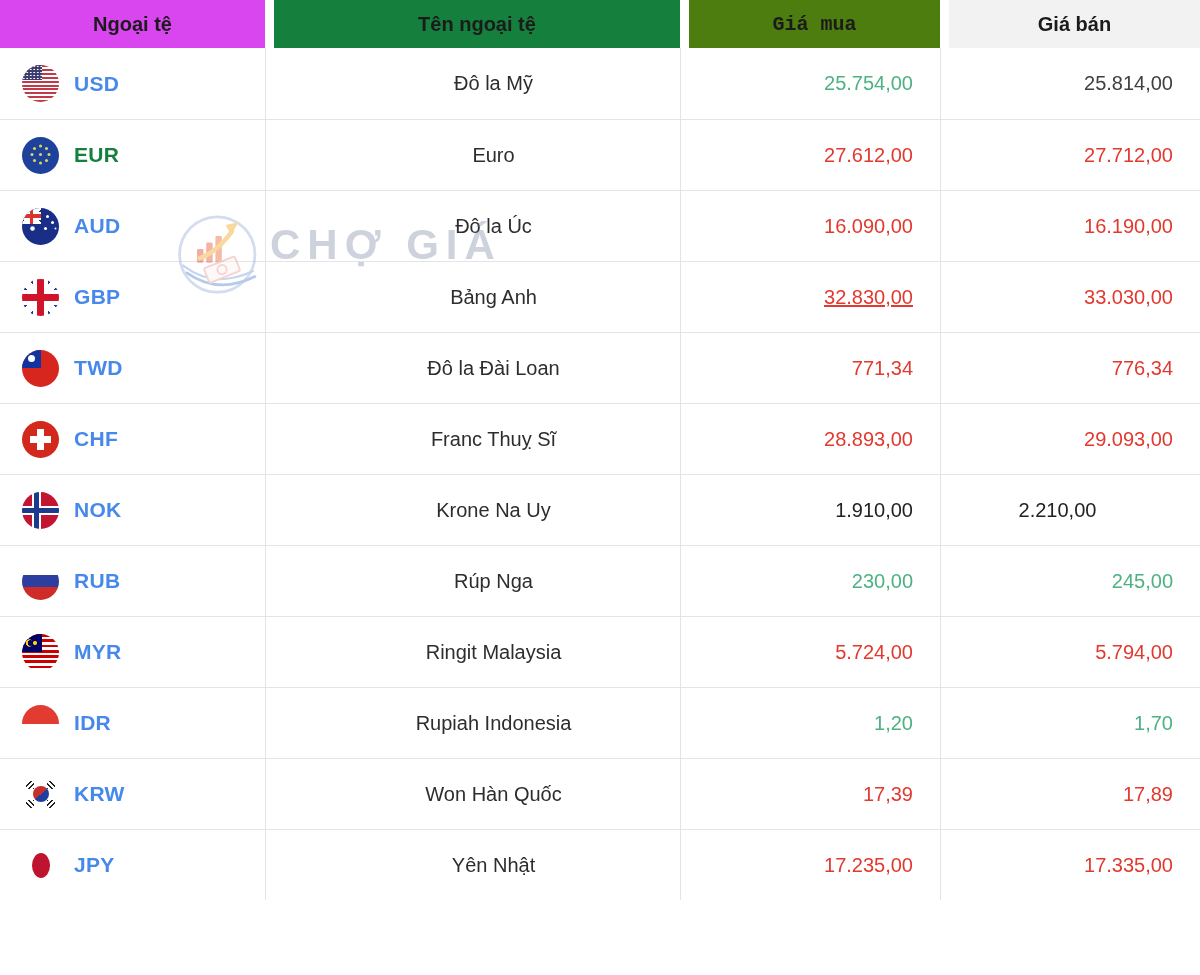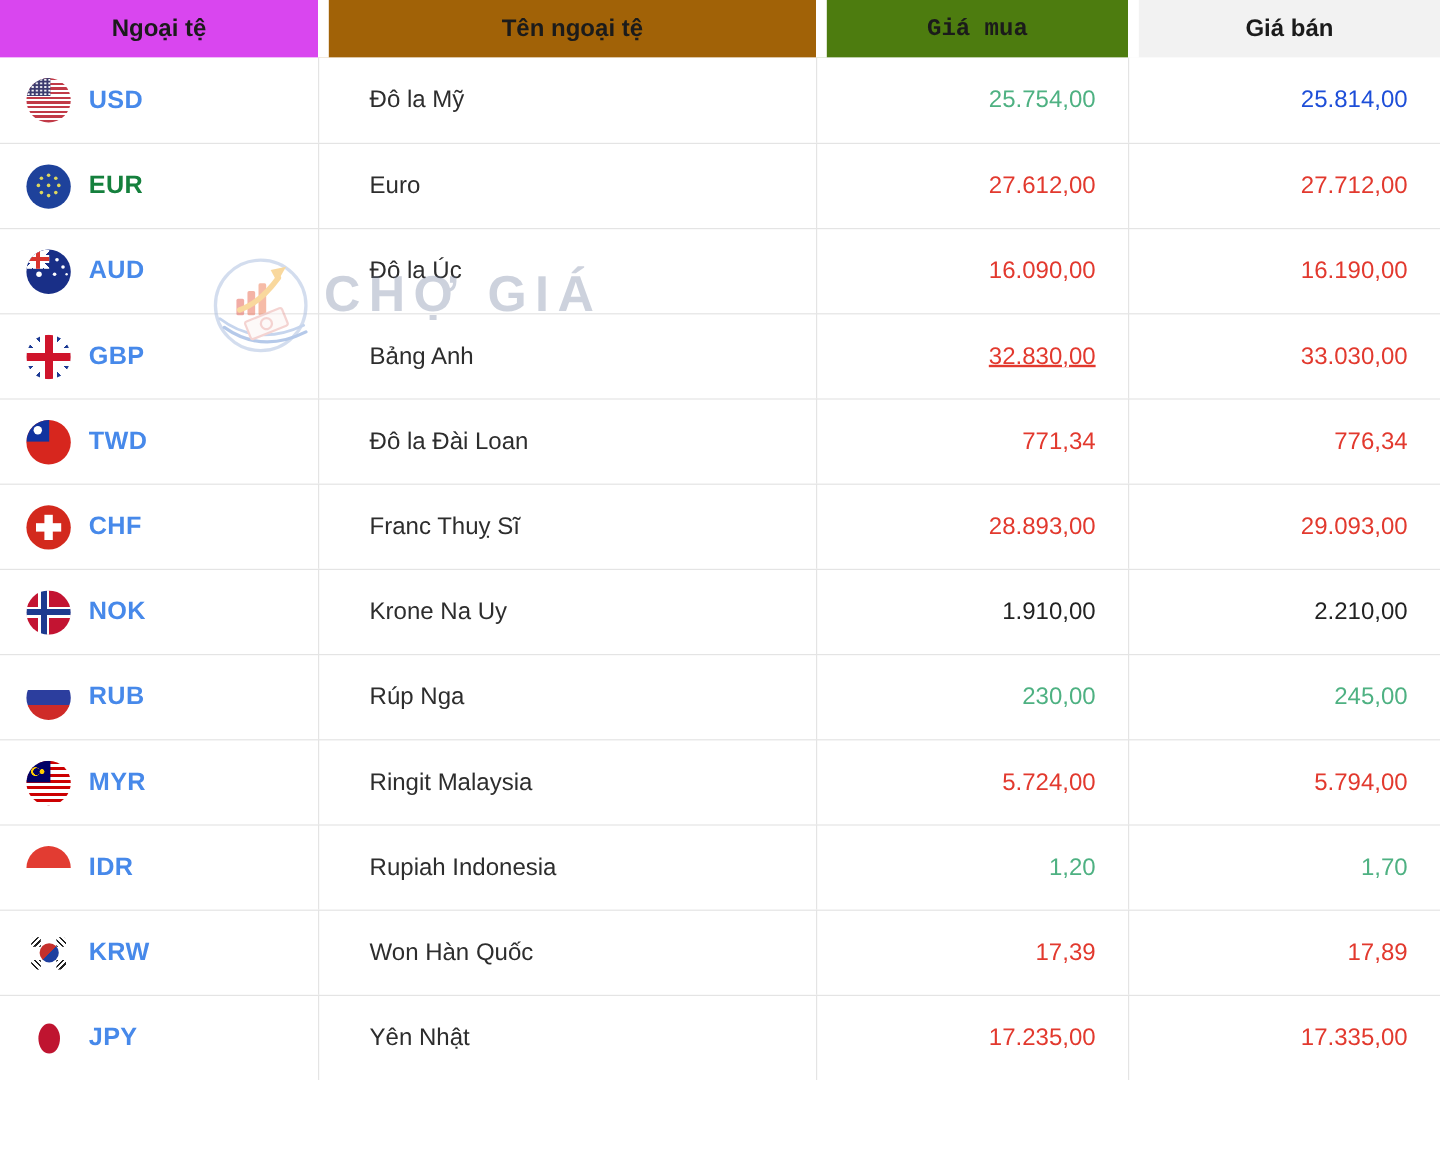--- a/index.html
+++ b/index.html
@@ -2,21 +2,21 @@
 <html><head>
 <meta charset="utf-8">
 <style>
   html,body{margin:0;padding:0;background:#fff;}
   body{width:1200px;height:975px;overflow:hidden;font-family:"Liberation Sans","DejaVu Sans",sans-serif;}
   .screen{position:relative;width:1200px;height:975px;overflow:hidden;background:#fff;}
 
   table{width:1200px;border-collapse:separate;border-spacing:0;table-layout:fixed;}
   th{height:48px;font-size:20px;font-weight:700;color:#1b1b1b;text-align:center;vertical-align:middle;box-sizing:border-box;}
   th + th{border-left:9px solid #ffffff;}
-  td{height:71px;box-sizing:border-box;vertical-align:middle;background:#fff;}
+  td{height:71px;box-sizing:border-box;vertical-align:middle;background:#fff;text-align:center;}
   td + td{border-left:1px solid #e4e4e4;}
   tbody tr td{border-top:1px solid #e4e4e4;}
   tbody tr:first-child td{border-top:none;}
 
   .cell-code{padding-left:22px;}
   .codewrap{display:flex;align-items:center;gap:15px;}
   .code{font-size:21px;font-weight:700;letter-spacing:.3px;}
   .cell-name{padding-left:42px;font-size:20px;color:#2d2d2d;}
   .cell-val{padding-right:27px;text-align:right;font-size:20px;}
 
@@ -109,36 +109,36 @@
   <table>
     <colgroup>
         <col style="width:265px">
         <col style="width:415px">
         <col style="width:260px">
         <col style="width:260px">
       </colgroup>
     <thead>
       <tr>
         <th style="background: #d946ef;">Ngoại tệ</th>
-        <th style="background: #a16207;">Tên ngoại tệ</th>
+        <th style="background: #15803d;">Tên ngoại tệ</th>
         <th style="background: #4d7c0f; font-family: Liberation Mono, monospace;">Giá mua</th>
         <th style="background: rgb(242, 242, 242);">Giá bán</th>
       </tr>
     </thead>
     <tbody>
     <tr class="row">
       <td class="cell-code">
         <div class="codewrap">
           <span class="flag flag-usd"></span>
           <span class="code" style="color: rgb(71, 137, 234);">USD</span>
         </div>
       </td>
       <td class="cell-name">Đô la Mỹ</td>
       <td class="cell-val buy" style="color: rgb(78, 177, 130); padding-left: 16px;">25.754,00</td>
-      <td class="cell-val sell" style="color: #1d4ed8; padding-left: 14px;">25.814,00</td>
+      <td class="cell-val sell" style="color: #404040; padding-left: 14px;">25.814,00</td>
     </tr>
 
     <tr class="row">
       <td class="cell-code">
         <div class="codewrap">
           <span class="flag flag-eur"></span>
           <span class="code" style="color: #15803d;">EUR</span>
         </div>
       </td>
       <td class="cell-name">Euro</td>
@@ -196,21 +196,21 @@
 
     <tr class="row">
       <td class="cell-code">
         <div class="codewrap">
           <span class="flag flag-nok"></span>
           <span class="code" style="color: rgb(71, 137, 234);">NOK</span>
         </div>
       </td>
       <td class="cell-name">Krone Na Uy</td>
       <td class="cell-val buy" style="color: rgb(34, 34, 34);">1.910,00</td>
-      <td class="cell-val sell" style="color: rgb(34, 34, 34);">2.210,00</td>
+      <td class="cell-val sell" style="color: rgb(34, 34, 34); text-align: center;">2.210,00</td>
     </tr>
 
     <tr class="row">
       <td class="cell-code">
         <div class="codewrap">
           <span class="flag flag-rub"></span>
           <span class="code" style="color: rgb(71, 137, 234);">RUB</span>
         </div>
       </td>
       <td class="cell-name">Rúp Nga</td>

